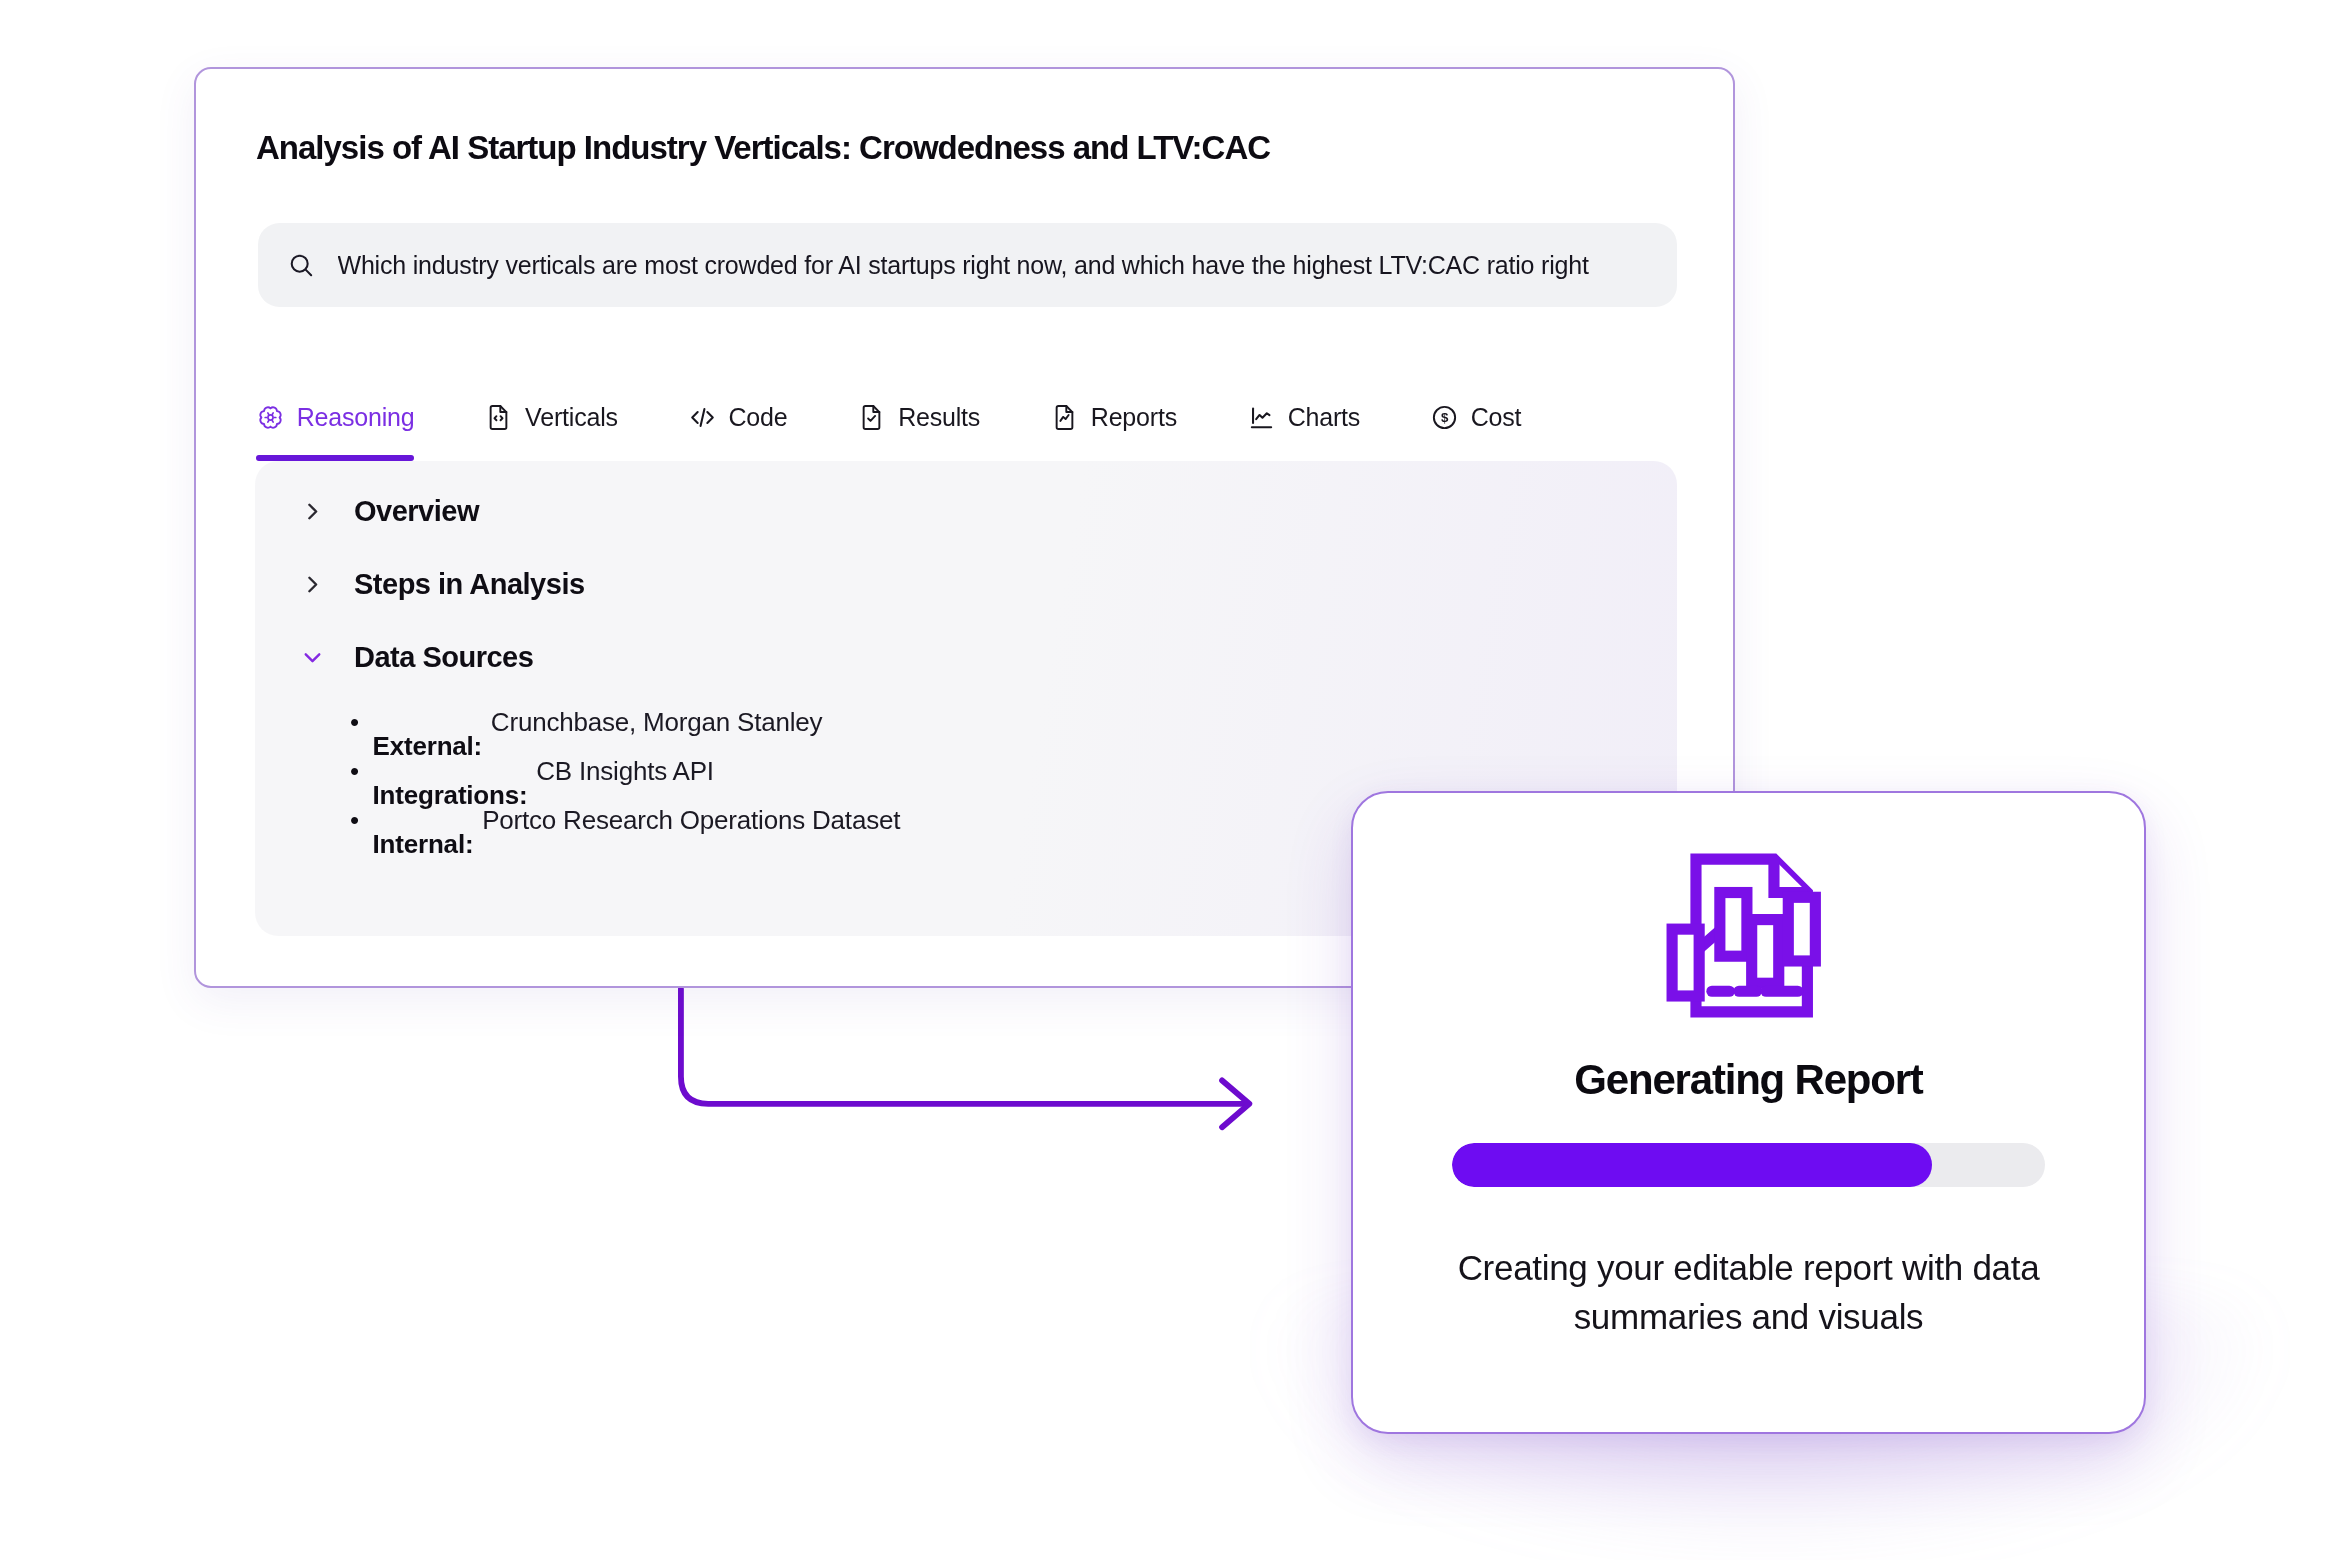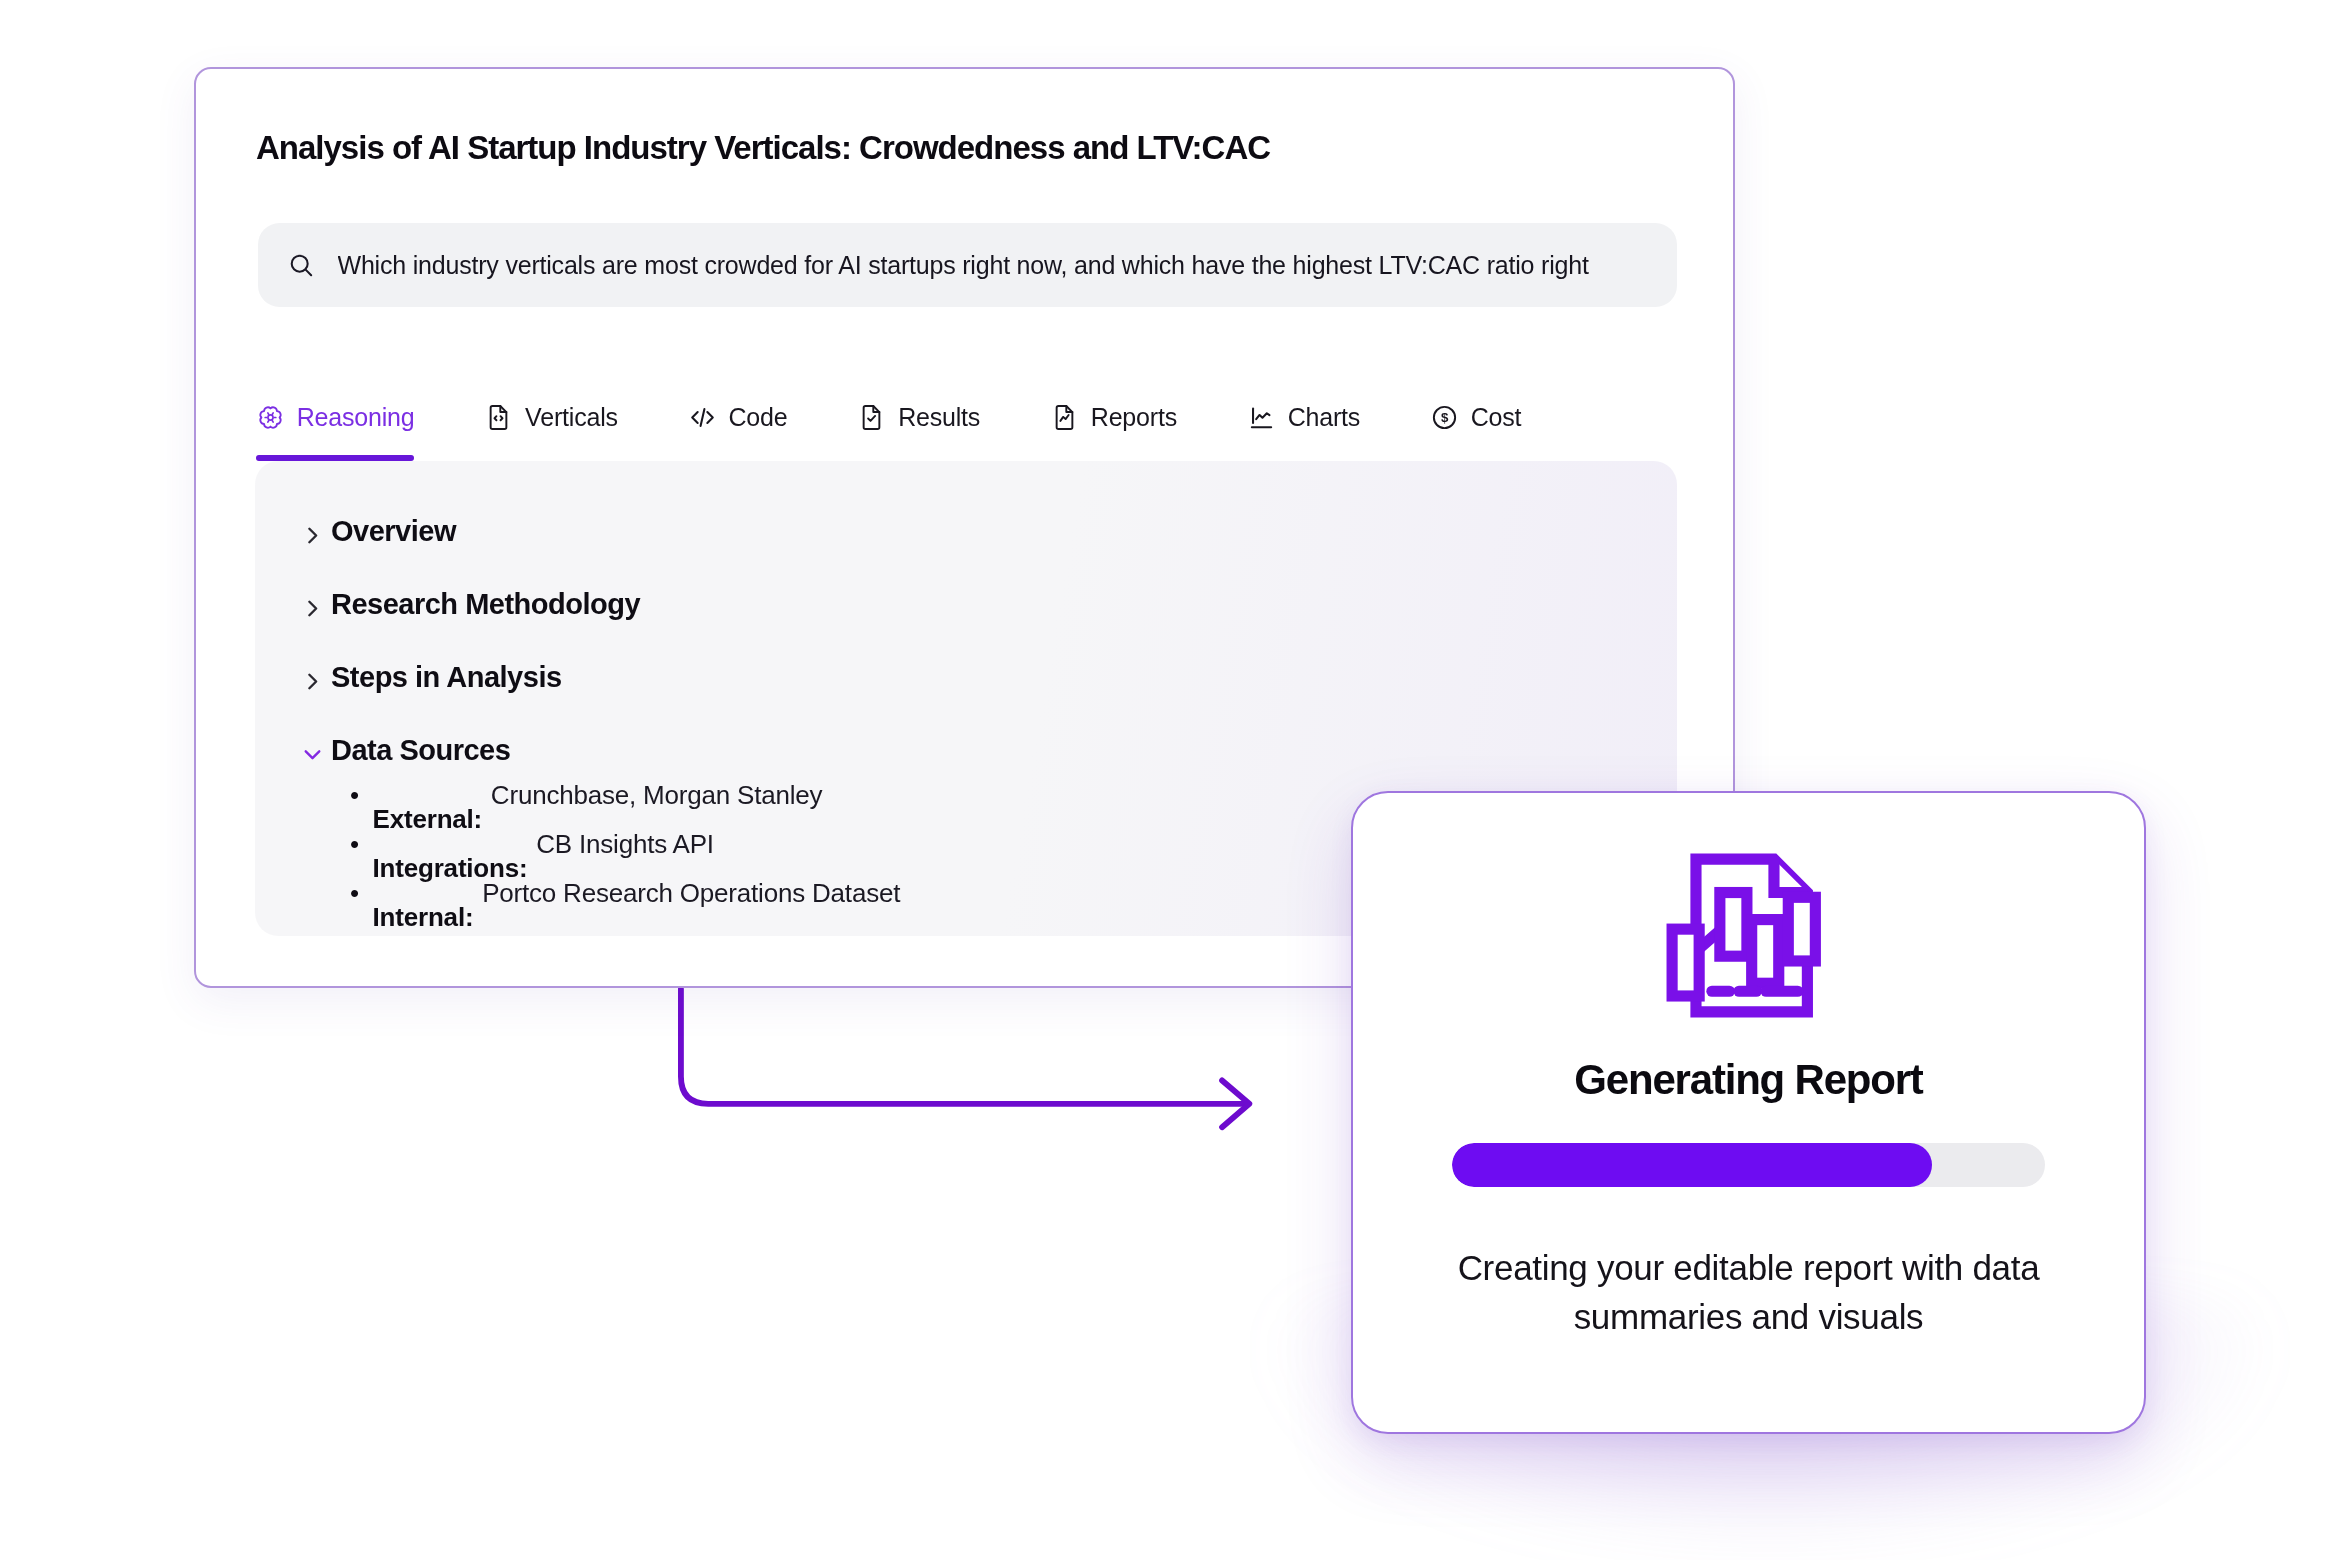--- a/index.html
+++ b/index.html
@@ -55,21 +55,21 @@
   .tab.active::after{
     content:"";position:absolute;left:0;right:0;bottom:-29px;height:5.9px;
     background:var(--underline);border-radius:2.9px;
   }
   .panel{
     position:absolute;left:59px;top:392px;width:1422px;height:475px;
     background:linear-gradient(100deg,var(--panel-bg) 55%,#F1EEF8 100%);
     border-radius:23.4px;padding:13.7px 0 0 45px;
   }
   .acc-row{
-    display:flex;align-items:flex-end;gap:6px;height:73px;cursor:pointer;
+    display:flex;align-items:center;gap:29px;height:73px;cursor:pointer;
   }
   .acc-chevron{display:flex;color:#2A2830;}
   .acc-chevron.purple{color:#8429E2;}
   .acc-label{font-size:29px;font-weight:600;letter-spacing:-0.5px;color:#0F0D14;}
   .bullets{list-style:none;padding-left:50px;margin-top:3.9px;}
   .bullet{height:49px;display:flex;align-items:center;font-size:26px;letter-spacing:-0.2px;}
   .bullet::before{content:"•";font-size:26px;margin-right:13.7px;color:#0F0D14;}
   .b-label{font-weight:700;color:#0F0D14;margin-top:48px;}
   .b-text{font-weight:400;color:#1B1923;margin-left:8.8px;}
 
@@ -218,28 +218,20 @@
 
       <div class="acc-row">
         <span class="acc-chevron">
           <svg width="25" height="25" viewBox="0 0 24 24" fill="none" stroke="currentColor" stroke-width="2.3" stroke-linecap="round" stroke-linejoin="round">
               <polyline points="9,5.5 15.5,12 9,18.5"></polyline>
             </svg>
         </span>
         <span class="acc-label">Overview</span>
       </div>
 
-      <div class="acc-row">
-        <span class="acc-chevron">
-          <svg width="25" height="25" viewBox="0 0 24 24" fill="none" stroke="currentColor" stroke-width="2.3" stroke-linecap="round" stroke-linejoin="round">
-              <polyline points="9,5.5 15.5,12 9,18.5"></polyline>
-            </svg>
-        </span>
-        <span class="acc-label">Research Methodology</span>
-      </div>
 
       <div class="acc-row">
         <span class="acc-chevron">
           <svg width="25" height="25" viewBox="0 0 24 24" fill="none" stroke="currentColor" stroke-width="2.3" stroke-linecap="round" stroke-linejoin="round">
               <polyline points="9,5.5 15.5,12 9,18.5"></polyline>
             </svg>
         </span>
         <span class="acc-label">Steps in Analysis</span>
       </div>
 

